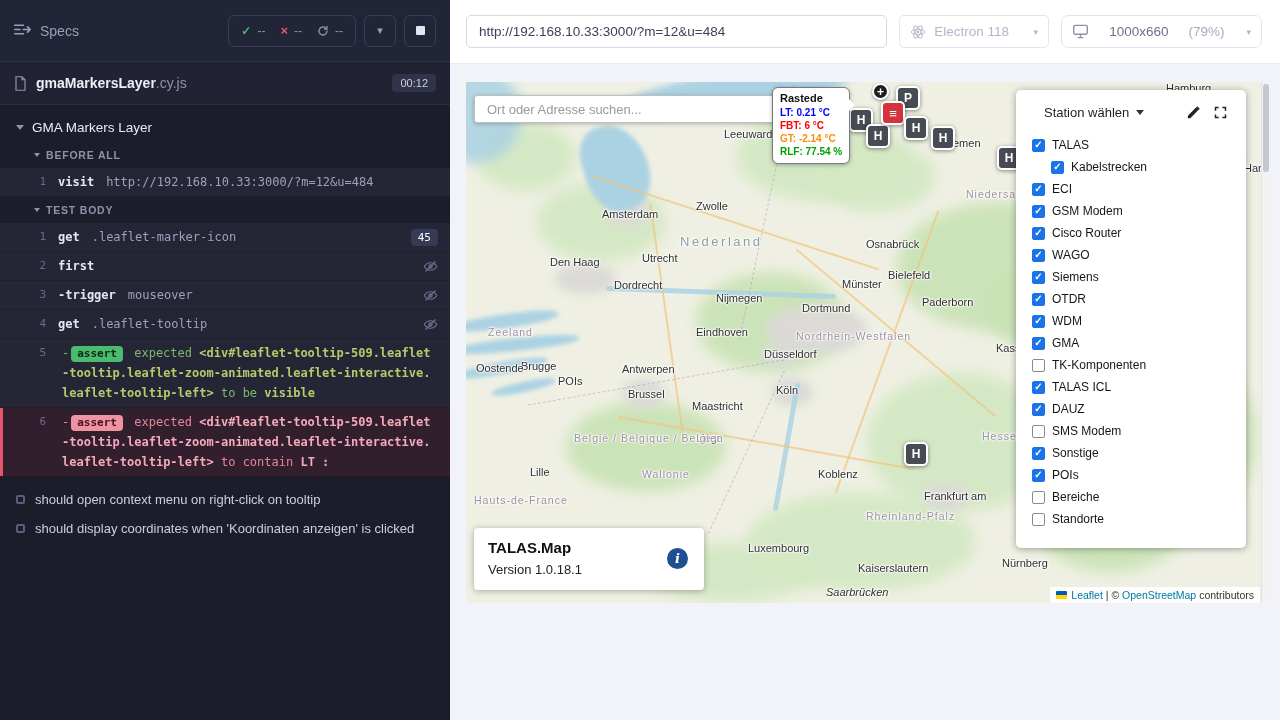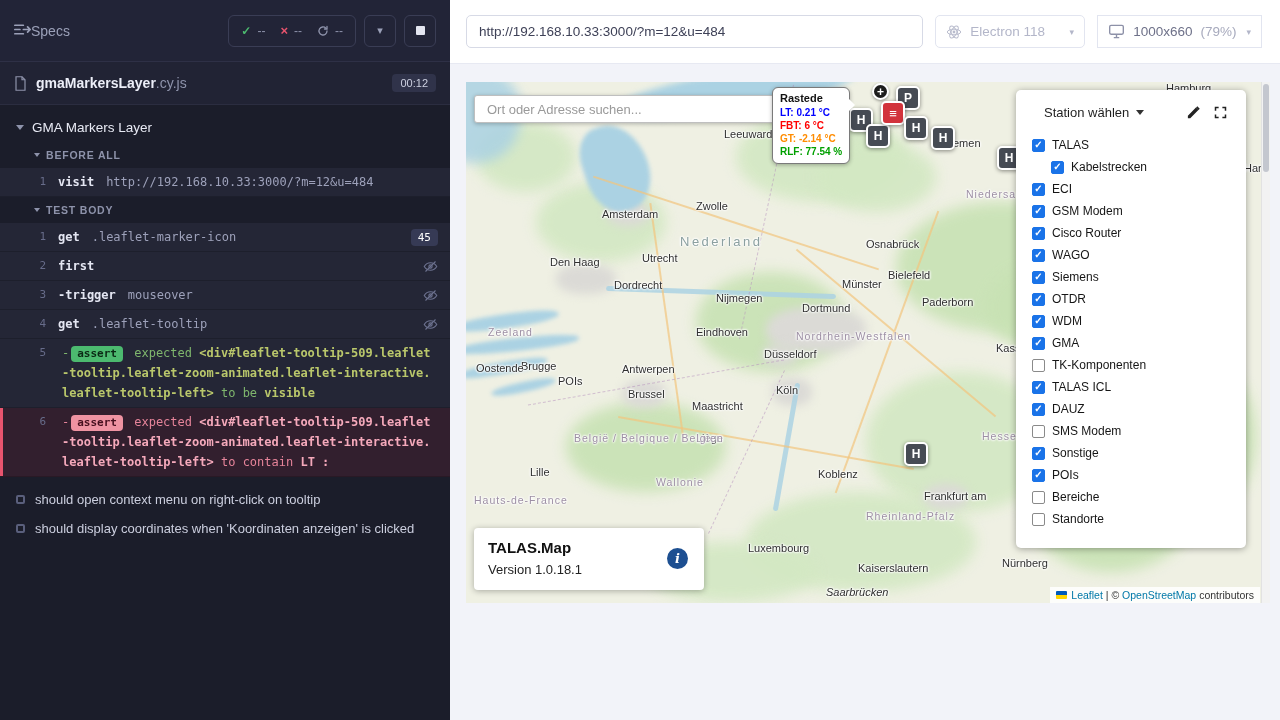--- a/index.html
+++ b/index.html
@@ -7,21 +7,21 @@
   }
   *{box-sizing:border-box;margin:0;padding:0}
   html,body{width:1280px;height:720px;overflow:hidden;background:#fff;
     font-family:"Liberation Sans",sans-serif;}
   .screen{width:1280px;height:720px;display:flex;overflow:hidden}
 
   
   .sidebar{width:450px;height:720px;background:#1b1d2a;display:flex;flex-direction:column;flex:0 0 450px;overflow:hidden}
   .topbar{height:62px;flex:0 0 62px;display:flex;align-items:center;justify-content:space-between;
     padding:0 14px;background:#222437;border-bottom:1px solid #2e3046}
-  .specs-btn{display:flex;gap:0;align-items:center;color:#9ba0b8;font-size:14px;cursor:pointer}
+  .specs-btn{display:flex;gap:9px;align-items:center;color:#9ba0b8;font-size:14px;cursor:pointer}
   .controls{display:flex;gap:8px;align-items:center}
   .stats{display:flex;gap:15px;align-items:center;border:1px solid #3a3d55;border-radius:6px;height:32px;
     padding:0 12px;color:#8e93ab;font-size:12px}
   .stat{display:flex;gap:6px;align-items:center}
   .check{color:var(--passed);font-weight:700;font-size:12px}
   .cross{color:var(--failed);font-weight:700;font-size:13px}
   .icon-btn{width:32px;height:32px;border:1px solid #3a3d55;border-radius:6px;display:flex;align-items:center;
     justify-content:center;color:#9ba0b8;background:transparent;font-size:11px;cursor:pointer}
   .stop-sq{width:9px;height:9px;background:#e3e5f0;border-radius:1px}
 
@@ -64,22 +64,22 @@
   .box-icon{width:9px;height:9px;border:2px solid #5a5f7c;border-radius:2px;flex:0 0 9px}
 
   
   .right{width:830px;height:720px;display:flex;flex-direction:column}
   .aut-header{height:64px;flex:0 0 64px;background:#fff;display:flex;align-items:center;gap:12px;
     padding:0 18px 0 16px;border-bottom:1px solid #e7e9f2}
   .url-input{flex:1;height:33px;border:1px solid #d7dae6;border-radius:5px;padding:0 12px;font-size:13.5px;
     color:#3e4157;background:#fff;outline:none;font-family:"Liberation Sans",sans-serif}
   .browser-box{width:150px;height:33px;border:1px solid #e2e5f0;border-radius:5px;display:flex;align-items:center;
     gap:8px;padding:0 10px;color:#b3b6c9;font-size:13.5px;cursor:pointer}
-  .viewport-box{height:33px;display:flex;align-items:center;gap:8px;padding:0 10px;border:1px solid #e2e5f0;
-    border-radius:0;color:#6e7189;font-size:13.5px;cursor:pointer}
+  .viewport-box{height:33px;display:flex;align-items:center;gap:20px;padding:0 10px;border:1px solid #e2e5f0;
+    border-radius:7px;color:#6e7189;font-size:13.5px;cursor:pointer}
   .chev{font-size:9px;color:#b3b6c9;margin-left:auto}
   .viewport-box .chev{margin-left:2px}
   .zoom-pct{color:#a7aabd}
   .aut-area{flex:1;background:#f2f3f9;overflow:hidden}
   .app{position:relative;width:804px;height:521px;background:#fff;margin:18px 0 0 16px;overflow:hidden}
   .map{position:absolute;inset:0;background:#eff0e3;overflow:hidden}
 
   .decor{position:absolute;inset:0}
   .g{position:absolute;background:#d3e8c3;border-radius:50%;filter:blur(7px);opacity:.9}
   .g2{background:#c8e2b4}
@@ -452,21 +452,21 @@
               <span class="map-label country" style="position: absolute; left: 214px; top: 152px; text-align: right;">Nederland</span>
 
               <span class="map-label region" style="position: absolute; left: 500px; top: 106px;">Niedersachsen</span>
 
               <span class="map-label region" style="position: absolute; left: 330px; top: 248px;">Nordrhein-Westfalen</span>
 
               <span class="map-label region" style="position: absolute; left: 22px; top: 244px;">Zeeland</span>
 
               <span class="map-label region" style="position: absolute; left: 108px; top: 350px;">België / Belgique / Belgien</span>
 
-              <span class="map-label region" style="position: absolute; left: 190px; top: 386px; margin-top: 8px;">Wallonie</span>
+              <span class="map-label region" style="position: absolute; left: 176px; top: 386px;">Wallonie</span>
 
               <span class="map-label region" style="position: absolute; left: 8px; top: 412px;">Hauts-de-France</span>
 
               <span class="map-label region" style="position: absolute; left: 400px; top: 428px;">Rheinland-Pfalz</span>
 
               <span class="map-label region" style="position: absolute; left: 516px; top: 348px;">Hessen</span>
             </div>
 
           <div>
 

